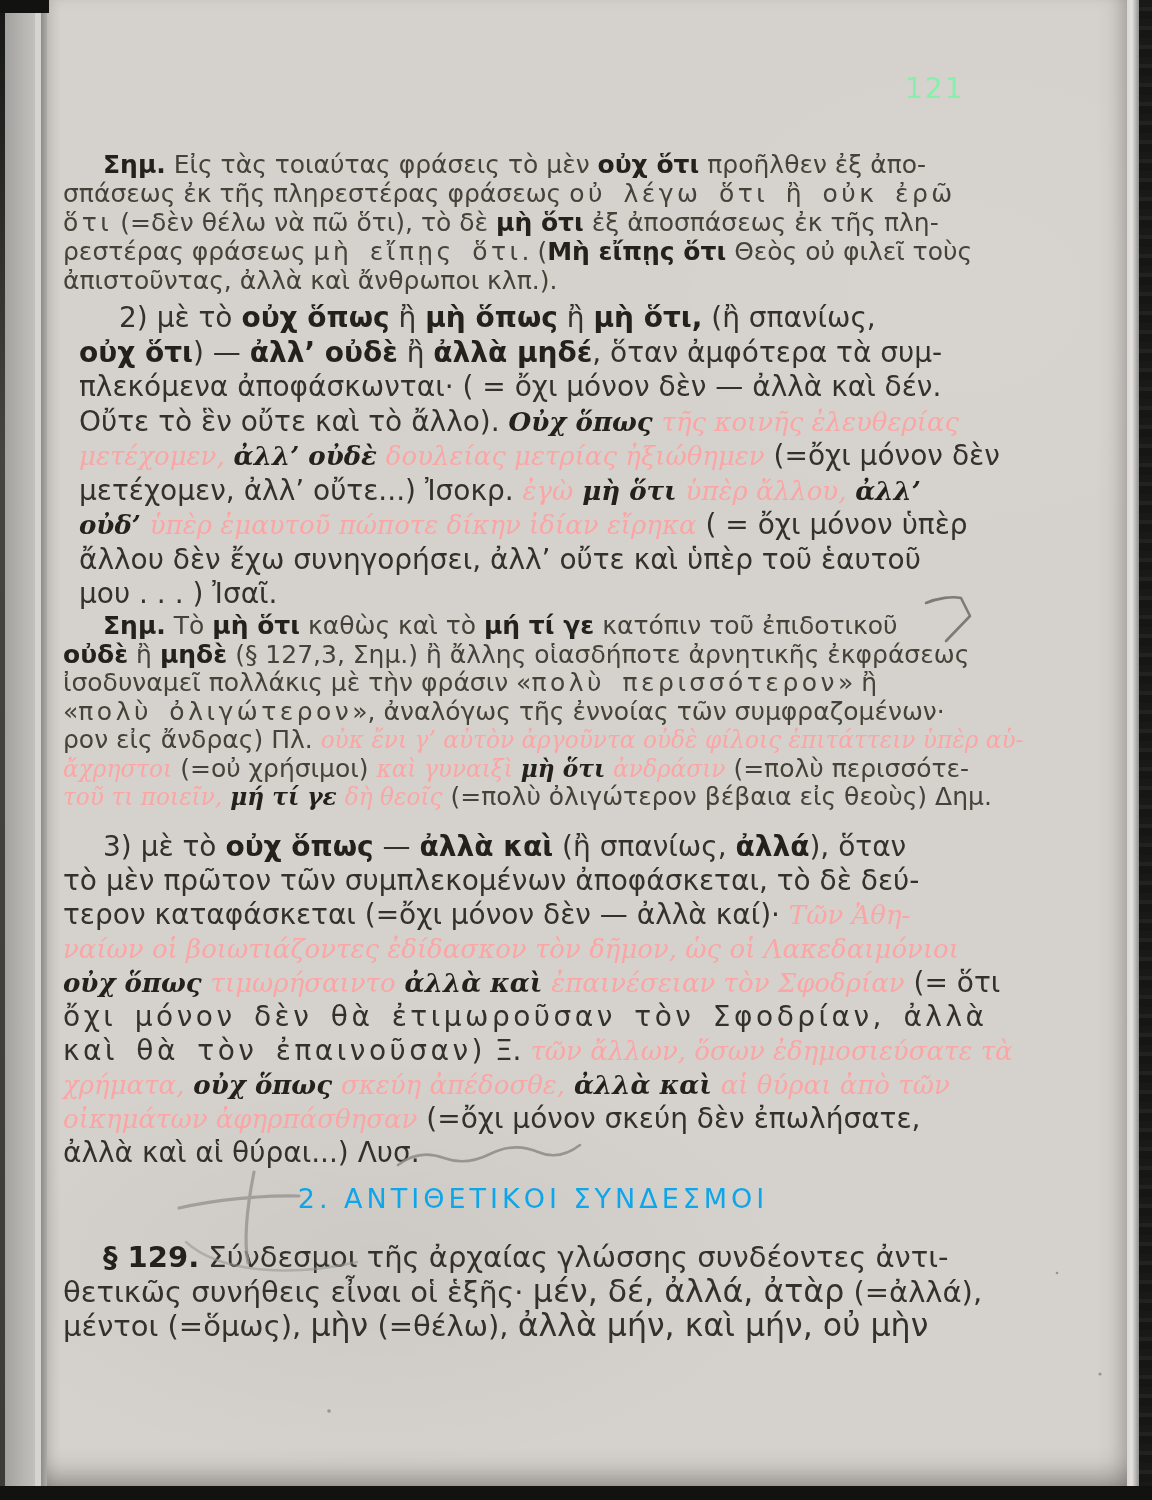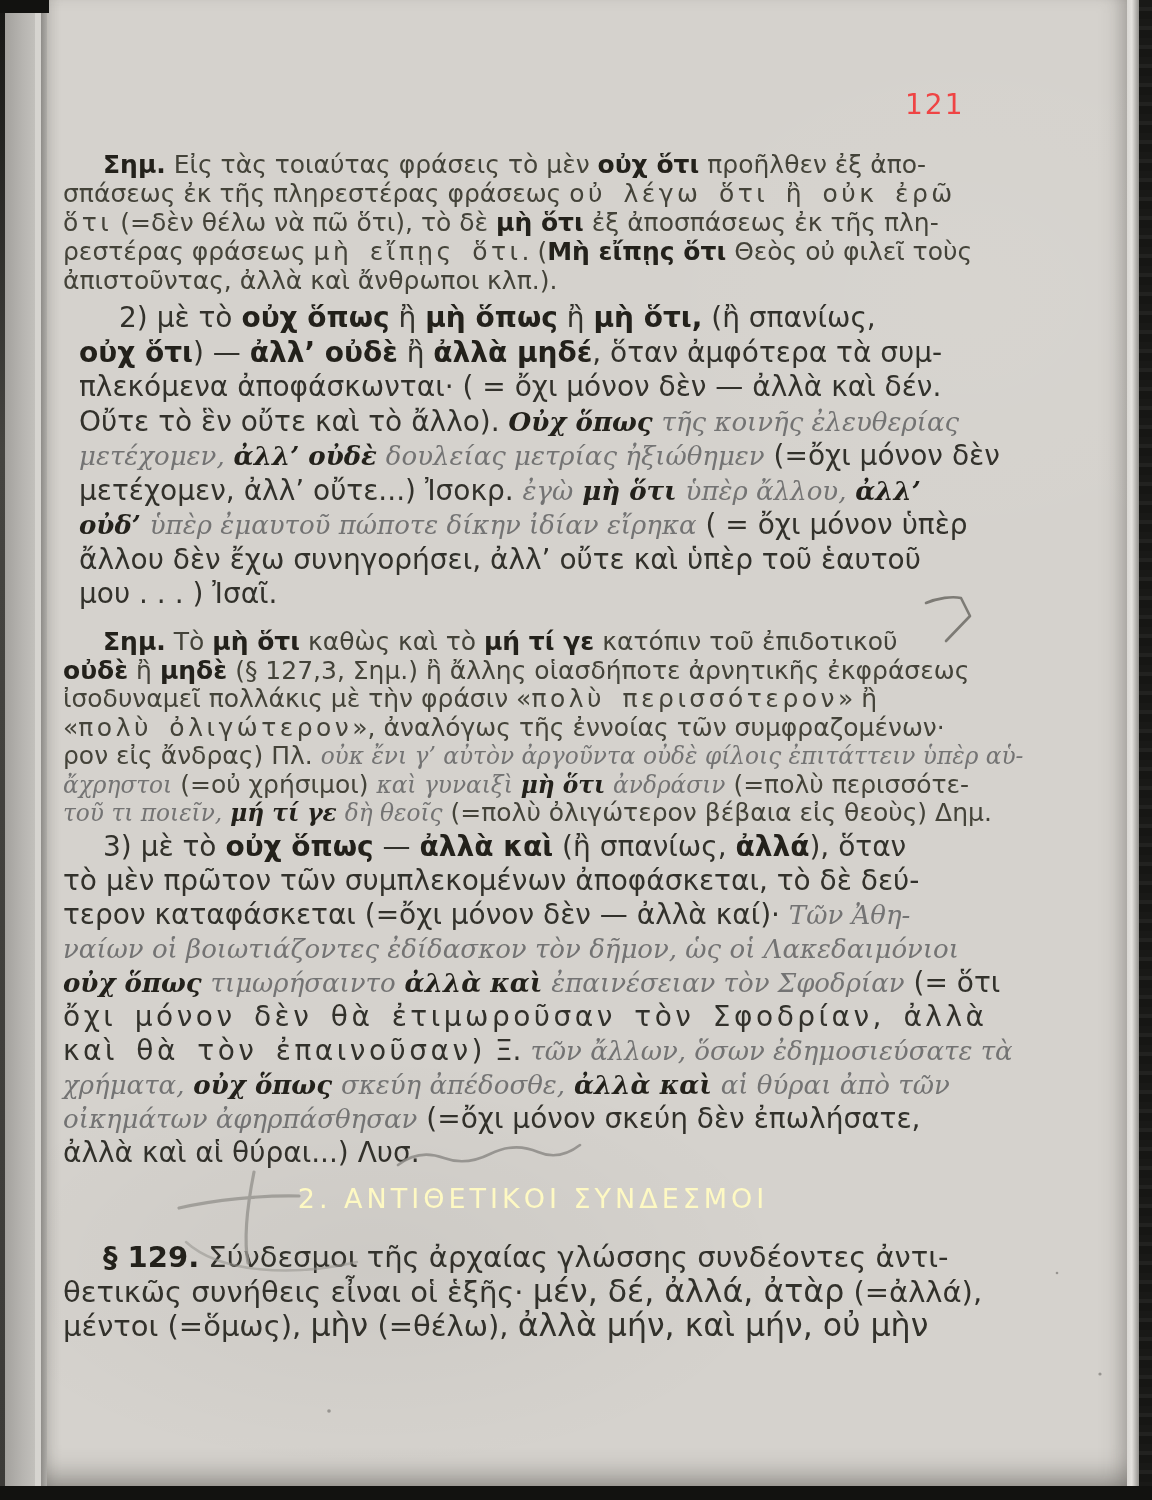--- a/index.html
+++ b/index.html
@@ -18,36 +18,36 @@
         background:repeating-linear-gradient(to bottom,#191917 0 7px,#222220 7px 11px,#161614 11px 19px);}
   .edge-right-light{position:absolute;right:13px;top:0;width:12px;height:100%;
         background:linear-gradient(to right,#d9d7d3,#e3e1dd 40%,#93918d);}
   .edge-bottom{position:absolute;left:0;bottom:0;width:100%;height:14px;background:#121210;}
   .paper{position:absolute;left:47px;top:0;right:25px;bottom:14px;background:#d5d2cd;
         box-shadow:inset -18px 0 22px -14px rgba(60,58,54,.35), inset 0 -26px 26px -16px rgba(70,68,64,.45),
                    inset 10px 0 14px -10px rgba(60,58,54,.25);}
   .paper::after{content:"";position:absolute;inset:0;pointer-events:none;
         background:radial-gradient(ellipse 600px 300px at 30% 85%, rgba(0,0,0,.04), transparent 70%),
                    radial-gradient(ellipse 500px 400px at 85% 20%, rgba(255,255,255,.05), transparent 70%);}
-  .page-number{position:absolute;left:905px;top:88px;width:60px;font-size:28px;letter-spacing:2px;color:#ef4444;}
+  .page-number{position:absolute;left:905px;top:72px;width:60px;font-size:28px;letter-spacing:2px;color:#86efac;}
   
   .para{position:absolute;left:63px;width:900px;color:#33322c;}
   .line{white-space:nowrap;}
   .para .line:first-child{padding-left:40px;}
   .p-small{font-size:25px;line-height:29px;color:#444339;}
   .p-main{font-size:28px;line-height:34.5px;color:#32312b;}
   .p-main2{font-size:28px;line-height:34px;color:#32312b;}
   .p-last{font-size:29px;line-height:33.5px;color:#32312b;}
   .s-b{font-weight:bold;color:#23211b;text-align:right;}
   .s-sp{letter-spacing:3.5px;word-spacing:6px;}
-  .s-i{font-family:"DejaVu Serif",serif;font-style:italic;font-size:.93em;color:#737373;}
+  .s-i{font-family:"DejaVu Serif",serif;font-style:italic;font-size:.93em;color:#fca5a5;}
   .s-bi{font-family:"DejaVu Serif",serif;font-style:italic;font-weight:bold;font-size:.93em;color:#23211b;}
   .s-lg{font-size:1.09em;}
   .heading{position:absolute;left:63px;width:900px;text-align:center;padding-left:40px;box-sizing:border-box;
-        font-size:27px;letter-spacing:4px;color:#fef9c3;}
+        font-size:27px;letter-spacing:4px;color:#0ea5e9;}
   .pencil-svg{position:absolute;left:0;top:0;pointer-events:none;}
 </style>
 </head>
 <body>
 
 <div class="scan">
   <div class="edge-left-dark"></div>
   <div class="edge-left-gray"></div>
   <div class="edge-left-light"></div>
   <div class="edge-left-shadow"></div>
@@ -70,21 +70,21 @@
       <div class="line"><span>2) μὲ τὸ </span><span class="s-b">οὐχ ὅπως</span><span> ἢ </span><span class="s-b">μὴ ὅπως</span><span> ἢ </span><span class="s-b">μὴ ὅτι,</span><span> (ἢ σπανίως,</span></div>
       <div class="line"><span class="s-b">οὐχ ὅτι</span><span>) — </span><span class="s-b">ἀλλ’ οὐδὲ</span><span> ἢ </span><span class="s-b">ἀλλὰ μηδέ</span><span>, ὅταν ἀμφότερα τὰ συμ-</span></div>
       <div class="line"><span>πλεκόμενα ἀποφάσκωνται· ( = ὄχι μόνον δὲν — ἀλλὰ καὶ δέν.</span></div>
       <div class="line"><span>Οὔτε τὸ ἓν οὔτε καὶ τὸ ἄλλο). </span><span class="s-bi">Οὐχ ὅπως</span><span> </span><span class="s-i">τῆς κοινῆς ἐλευθερίας</span></div>
       <div class="line"><span class="s-i">μετέχομεν,</span><span> </span><span class="s-bi">ἀλλ’ οὐδὲ</span><span> </span><span class="s-i">δουλείας μετρίας ἠξιώθημεν</span><span> (=ὄχι μόνον δὲν</span></div>
       <div class="line"><span>μετέχομεν, ἀλλ’ οὔτε...) Ἰσοκρ. </span><span class="s-i">ἐγὼ</span><span> </span><span class="s-bi">μὴ ὅτι</span><span> </span><span class="s-i">ὑπὲρ ἄλλου,</span><span> </span><span class="s-bi">ἀλλ’</span></div>
       <div class="line"><span class="s-bi">οὐδ’</span><span> </span><span class="s-i">ὑπὲρ ἐμαυτοῦ πώποτε δίκην ἰδίαν εἴρηκα</span><span> ( = ὄχι μόνον ὑπὲρ</span></div>
       <div class="line"><span>ἄλλου δὲν ἔχω συνηγορήσει, ἀλλ’ οὔτε καὶ ὑπὲρ τοῦ ἑαυτοῦ</span></div>
       <div class="line"><span>μου . . . ) Ἰσαῖ.</span></div>
     </div>
-  <div class="para p-small" style="top:612px;line-height:28.5px;margin-top:16px;">
+  <div class="para p-small" style="top:612px;line-height:28.5px;">
       <div class="line"><span class="s-b">Σημ.</span><span> Τὸ </span><span class="s-b">μὴ ὅτι</span><span> καθὼς καὶ τὸ </span><span class="s-b">μή τί γε</span><span> κατόπιν τοῦ ἐπιδοτικοῦ</span></div>
       <div class="line"><span class="s-b">οὐδὲ</span><span> ἢ </span><span class="s-b">μηδὲ</span><span> (§ 127,3, Σημ.) ἢ ἄλλης οἱασδήποτε ἀρνητικῆς ἐκφράσεως</span></div>
       <div class="line"><span>ἰσοδυναμεῖ πολλάκις μὲ τὴν φράσιν «</span><span class="s-sp">πολὺ περισσότερον</span><span>» ἢ</span></div>
       <div class="line"><span>«</span><span class="s-sp">πολὺ ὀλιγώτερον</span><span>», ἀναλόγως τῆς ἐννοίας τῶν συμφραζομένων·</span></div>
       <div class="line"><span>ρον εἰς ἄνδρας) Πλ. </span><span class="s-i">οὐκ ἔνι γ’ αὐτὸν ἀργοῦντα οὐδὲ φίλοις ἐπιτάττειν ὑπὲρ αὑ-</span></div>
       <div class="line"><span class="s-i">ἄχρηστοι</span><span> (=οὐ χρήσιμοι) </span><span class="s-i">καὶ γυναιξὶ</span><span> </span><span class="s-bi">μὴ ὅτι</span><span> </span><span class="s-i">ἀνδράσιν</span><span> (=πολὺ περισσότε-</span></div>
       <div class="line"><span class="s-i">τοῦ τι ποιεῖν,</span><span> </span><span class="s-bi">μή τί γε</span><span> </span><span class="s-i">δὴ θεοῖς</span><span> (=πολὺ ὀλιγώτερον βέβαια εἰς θεοὺς) Δημ.</span></div>
     </div>
   <div class="para p-main2" style="top:813px;margin-top:17px;">
       <div class="line"><span>3) μὲ τὸ </span><span class="s-b">οὐχ ὅπως</span><span> — </span><span class="s-b">ἀλλὰ καὶ</span><span> (ἢ σπανίως, </span><span class="s-b">ἀλλά</span><span>), ὅταν</span></div>

